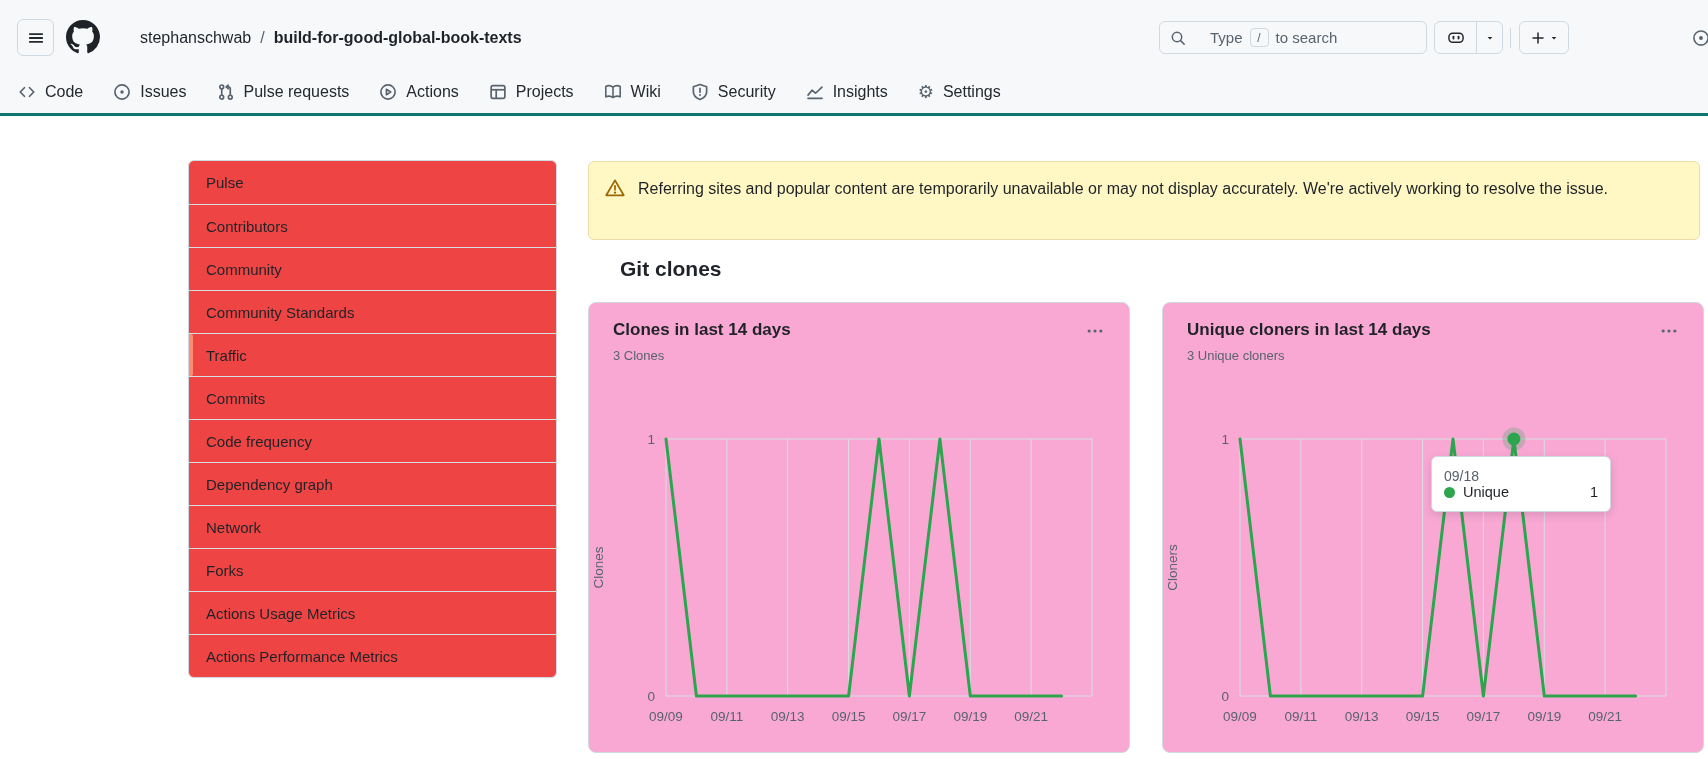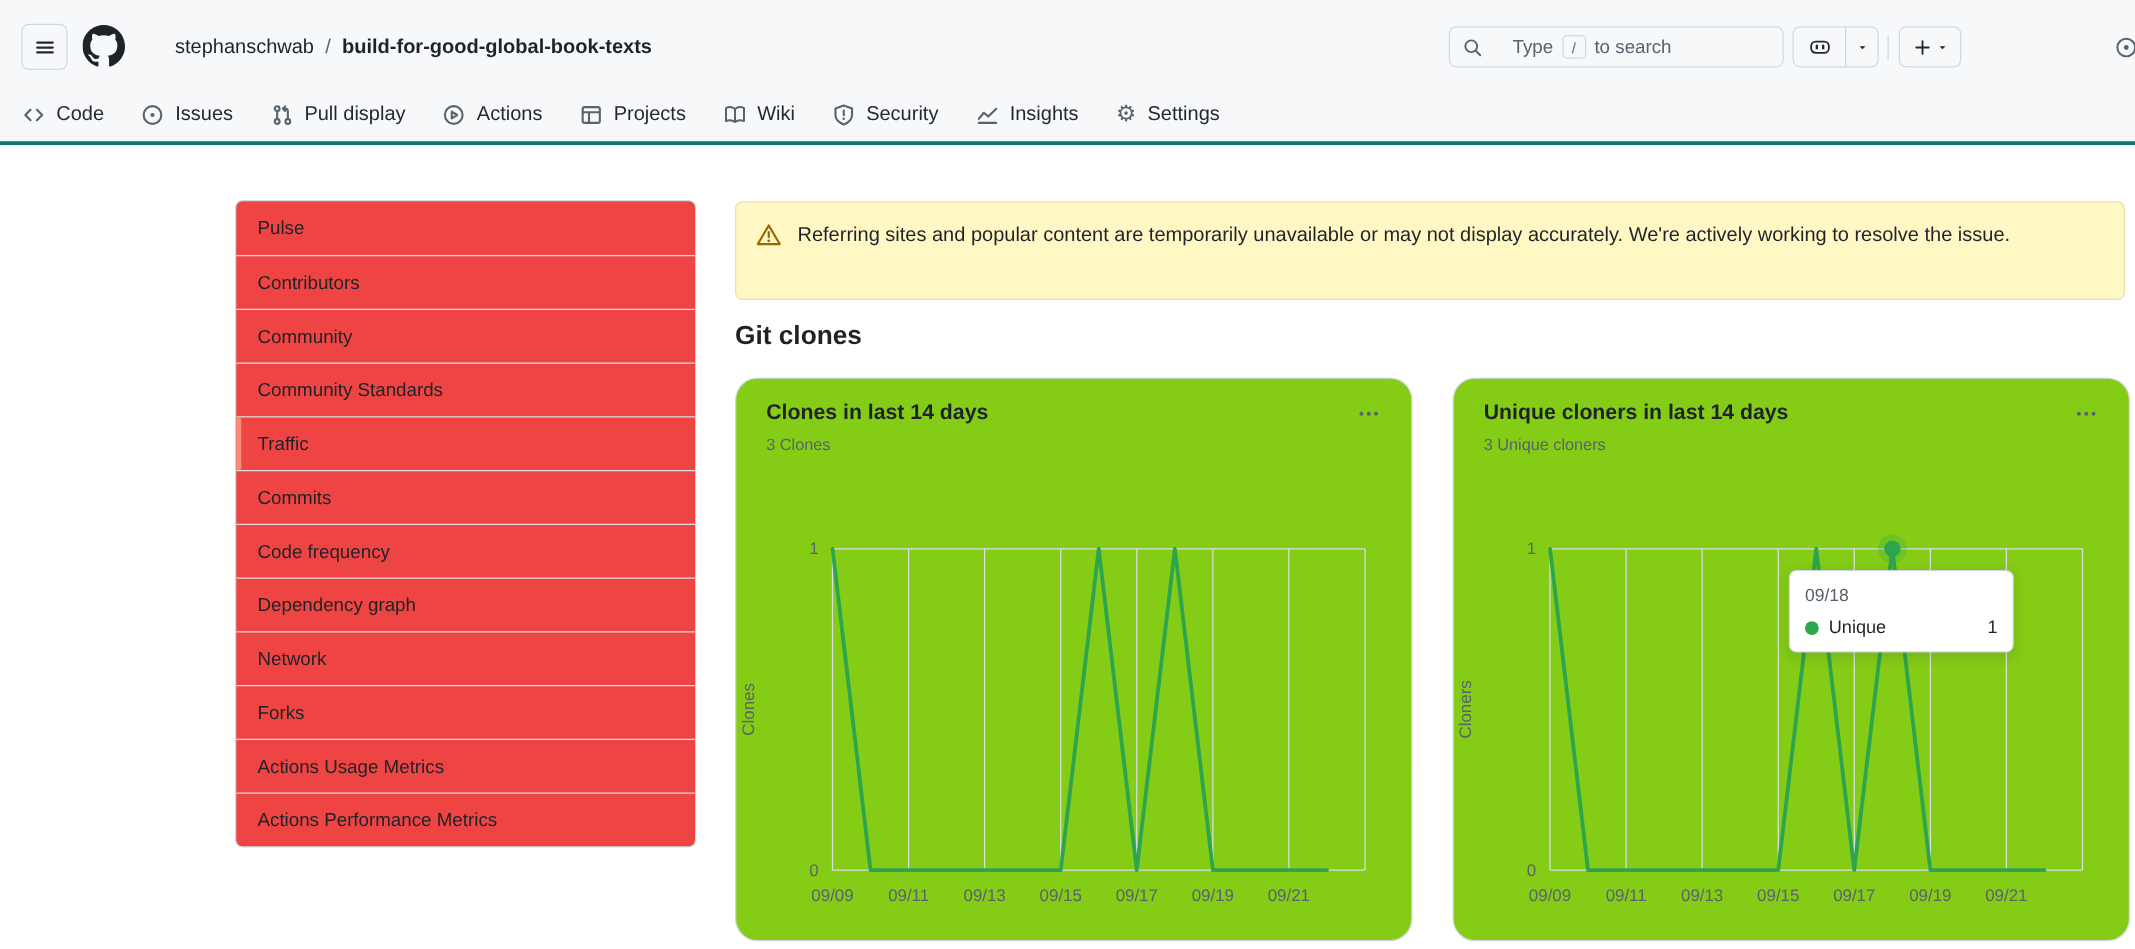--- a/index.html
+++ b/index.html
@@ -59,39 +59,39 @@
   .sidebar li.active::before { content:""; position:absolute; left:0; top:0; bottom:0;
                 width:4px; background:#fd8c73; border-radius:0 2px 2px 0; }
 
   
   .banner { position:absolute; left:588px; top:161px; width:1112px; min-height:79px;
             background:#fff8c5; border:1px solid #efdcab; border-radius:6px;
             padding:14px 16px; display:flex; gap:13px; align-items:flex-start; }
   .banner-text { font-size:16px; line-height:25px; color:#1f2328; max-width:985px; }
   .banner .icn { margin-top:2px; }
 
-  .section-title { position:absolute; left:588px; top:257px; font-size:21px; font-weight:700; color:#1f2328; }
-
-  .card { position:absolute; top:302px; width:542px; height:451px; background:#84cc16;
-          border:1px solid #d1d9e0; border-radius:18px; }
+  .section-title { position:absolute; left:620px; top:257px; font-size:21px; font-weight:700; color:#1f2328; }
+
+  .card { position:absolute; top:302px; width:542px; height:451px; background:#f9a8d4;
+          border:1px solid #d1d9e0; border-radius:8px; }
   .card1 { left:588px; }
   .card2 { left:1162px; }
   .card-title { position:absolute; left:24px; top:17px; font-size:17px; font-weight:700; color:#1f2328; }
   .card-sub { position:absolute; left:24px; top:45px; font-size:13px; color:#59636e; }
   .kebab { position:absolute; right:20px; top:17px; width:28px; height:22px; border:none;
            background:transparent; display:flex; align-items:center; justify-content:center; cursor:pointer; }
   .chart-svg { position:absolute; left:0; top:0; width:542px; height:451px; }
   .chart-svg .grid { stroke:#d8dee4; stroke-width:1; }
   .chart-svg .tick { font-size:13.5px; fill:#59636e; font-family:"Liberation Sans","DejaVu Sans",sans-serif; }
 
   .tooltip { position:absolute; left:268px; top:153px; width:180px; background:#fff;
              border:1px solid #d1d9e0; border-radius:6px; padding:11px 12px;
              box-shadow:0 3px 10px rgba(31,35,40,.15); z-index:5; }
   .tooltip-date { font-size:14px; color:#57606a; }
-  .tooltip-row { display:flex; align-items:center; margin-top:10px; font-size:14.5px; color:#1f2328; }
+  .tooltip-row { display:flex; align-items:center; margin-top:0; font-size:14.5px; color:#1f2328; }
   .tooltip-dot { width:11px; height:11px; border-radius:50%; background:#2da44e; margin-right:8px; }
   .tooltip-value { margin-left:auto; color:#1f2328; }
 </style>
 </head>
 <body>
 
 <div class="topbar">
   <button class="hamburger">
     <span class="icn">
       <svg width="18" height="18" viewBox="0 0 16 16">
@@ -183,21 +183,21 @@
       <span class="icn">
         <svg width="18" height="18" viewBox="0 0 16 16" fill="none" stroke="#59636e" stroke-width="1.5" stroke-linecap="round" stroke-linejoin="round">
           <circle cx="4.2" cy="3.5" r="1.7"></circle>
           <path d="M4.2 5.3 V10.9"></path>
           <circle cx="4.2" cy="12.6" r="1.7"></circle>
           <circle cx="11.8" cy="12.6" r="1.7"></circle>
           <path d="M8.4 3.5 h1.5 a1.9 1.9 0 0 1 1.9 1.9 V10.8"></path>
           <path d="M9.9 1.9 8.3 3.5 9.9 5.1"></path>
         </svg>
       </span>
-      <span class="tab-label">Pull display</span>
+      <span class="tab-label">Pulse requests</span>
     </a>
     <a class="tab">
       <span class="icn">
         <svg width="18" height="18" viewBox="0 0 16 16" fill="none" stroke="#59636e" stroke-width="1.5">
           <circle cx="8" cy="8" r="6.3"></circle>
           <path d="M6.6 5.6 10.4 8 6.6 10.4 Z" stroke-linejoin="round"></path>
         </svg>
       </span>
       <span class="tab-label">Actions</span>
     </a>

